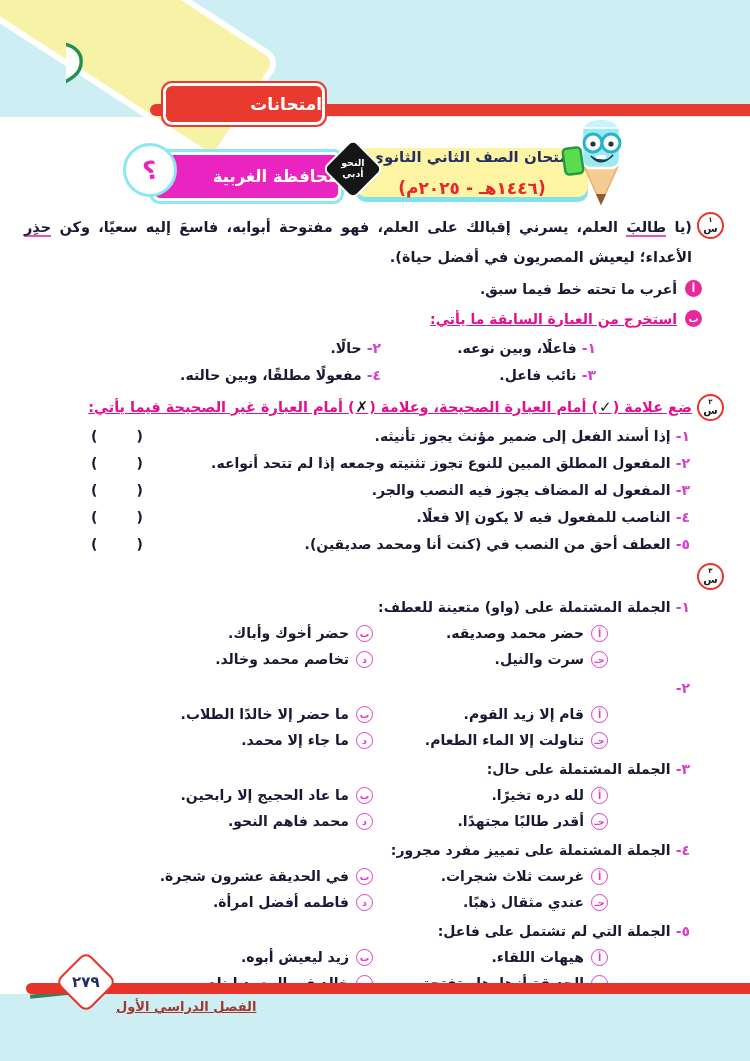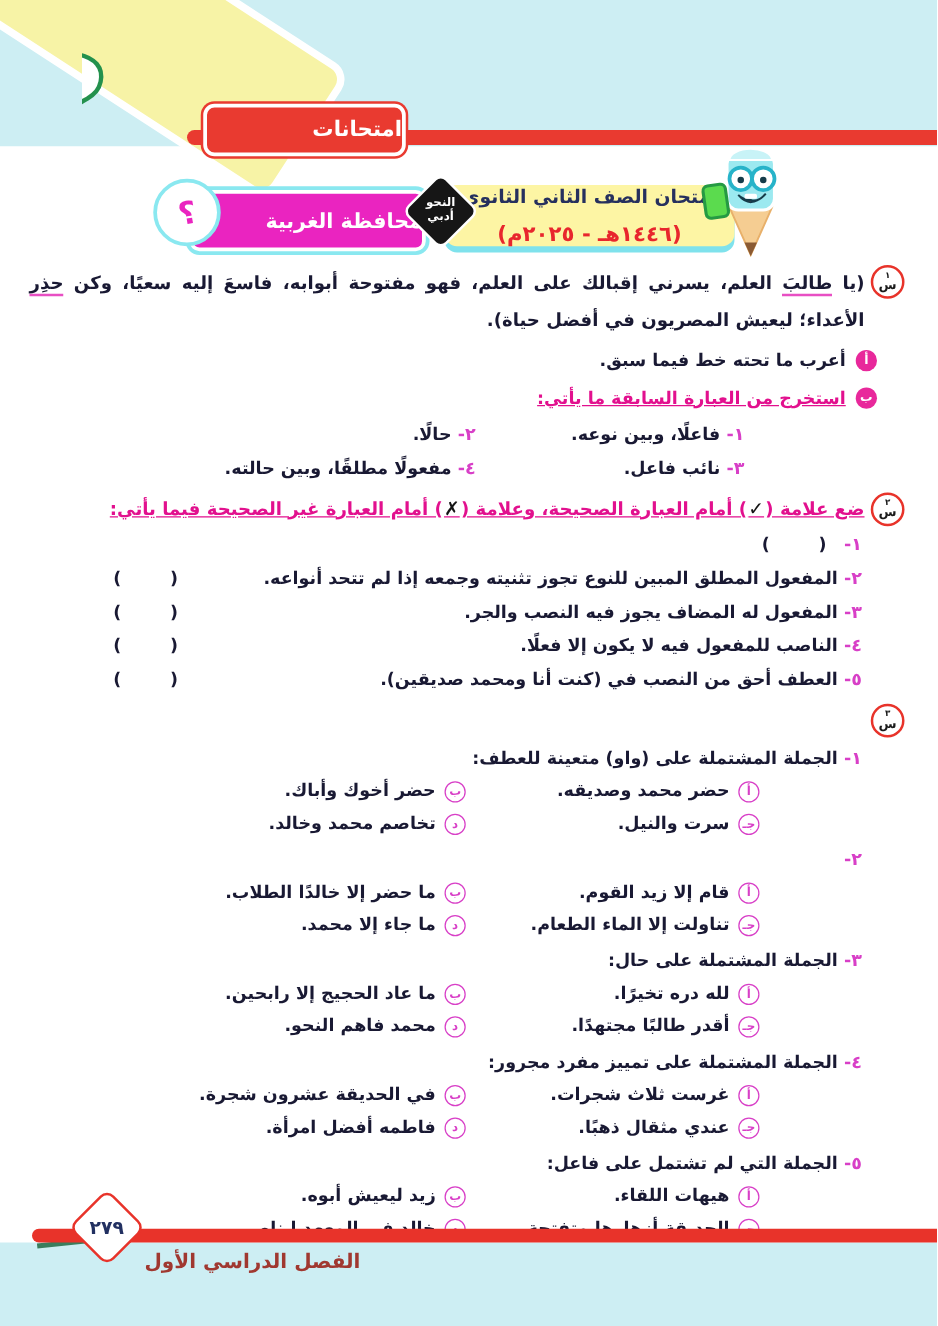--- a/index.html
+++ b/index.html
@@ -69,21 +69,21 @@
   
   .cyan-bottom{position:absolute;top:994px;bottom:0;left:0;right:0;background:#cdeef3;z-index:1;}
   .red-bar-bottom{position:absolute;top:983px;height:11px;left:26px;right:0;background:#e8332a;
                   border-radius:6px 0 0 6px;z-index:3;}
   .bar-green{position:absolute;top:992px;left:30px;width:54px;height:4px;background:#3a7d5d;
              transform:rotate(-6deg);z-index:2;}
   .page-diamond{position:absolute;left:64px;top:960px;width:44px;height:44px;background:#fff;
                 border:2.5px solid #e8332a;border-radius:8px;transform:rotate(45deg);z-index:5;
                 display:flex;align-items:center;justify-content:center;box-sizing:border-box;}
   .page-diamond span{transform:rotate(-45deg);color:#223061;font-size:15px;}
-  .semester{position:absolute;left:116px;top:999px;color:#a03830;font-size:16px;z-index:4;}
+  .semester{position:absolute;left:116px;top:999px;color:#a03830;font-size:13px;z-index:4;text-decoration:underline;}
 </style>
 </head>
 <body>
 
 <div class="page">
 
   <div class="cyan-top"></div>
   <div class="ribbon"></div>
   <div class="ribbon-qmark">
     <svg width="84" height="112" viewBox="0 0 84 112">
@@ -169,20 +169,21 @@
     <div class="q-header">
       <span class="qbadge">
         <span class="qnum">٢</span>
         <span class="qletter">س</span>
       </span>
       <div class="q-intro pink"><span>ضع علامة (</span><span class="mark">✓</span><span>) أمام العبارة الصحيحة، وعلامة (</span><span class="mark">✗</span><span>) أمام العبارة غير الصحيحة فيما يأتي:</span></div>
     </div>
 
     <div class="stmt">
       <span class="inum">١-</span>
+      <span class="stmt-text">إذا أسند الفعل إلى ضمير مؤنث يجوز تأنيثه.</span>
       <span class="bracket">(        )</span>
     </div>
     <div class="stmt">
       <span class="inum">٢-</span>
       <span class="stmt-text">المفعول المطلق المبين للنوع تجوز تثنيته وجمعه إذا لم تتحد أنواعه.</span>
       <span class="bracket">(        )</span>
     </div>
     <div class="stmt">
       <span class="inum">٣-</span>
       <span class="stmt-text">المفعول له المضاف يجوز فيه النصب والجر.</span>

